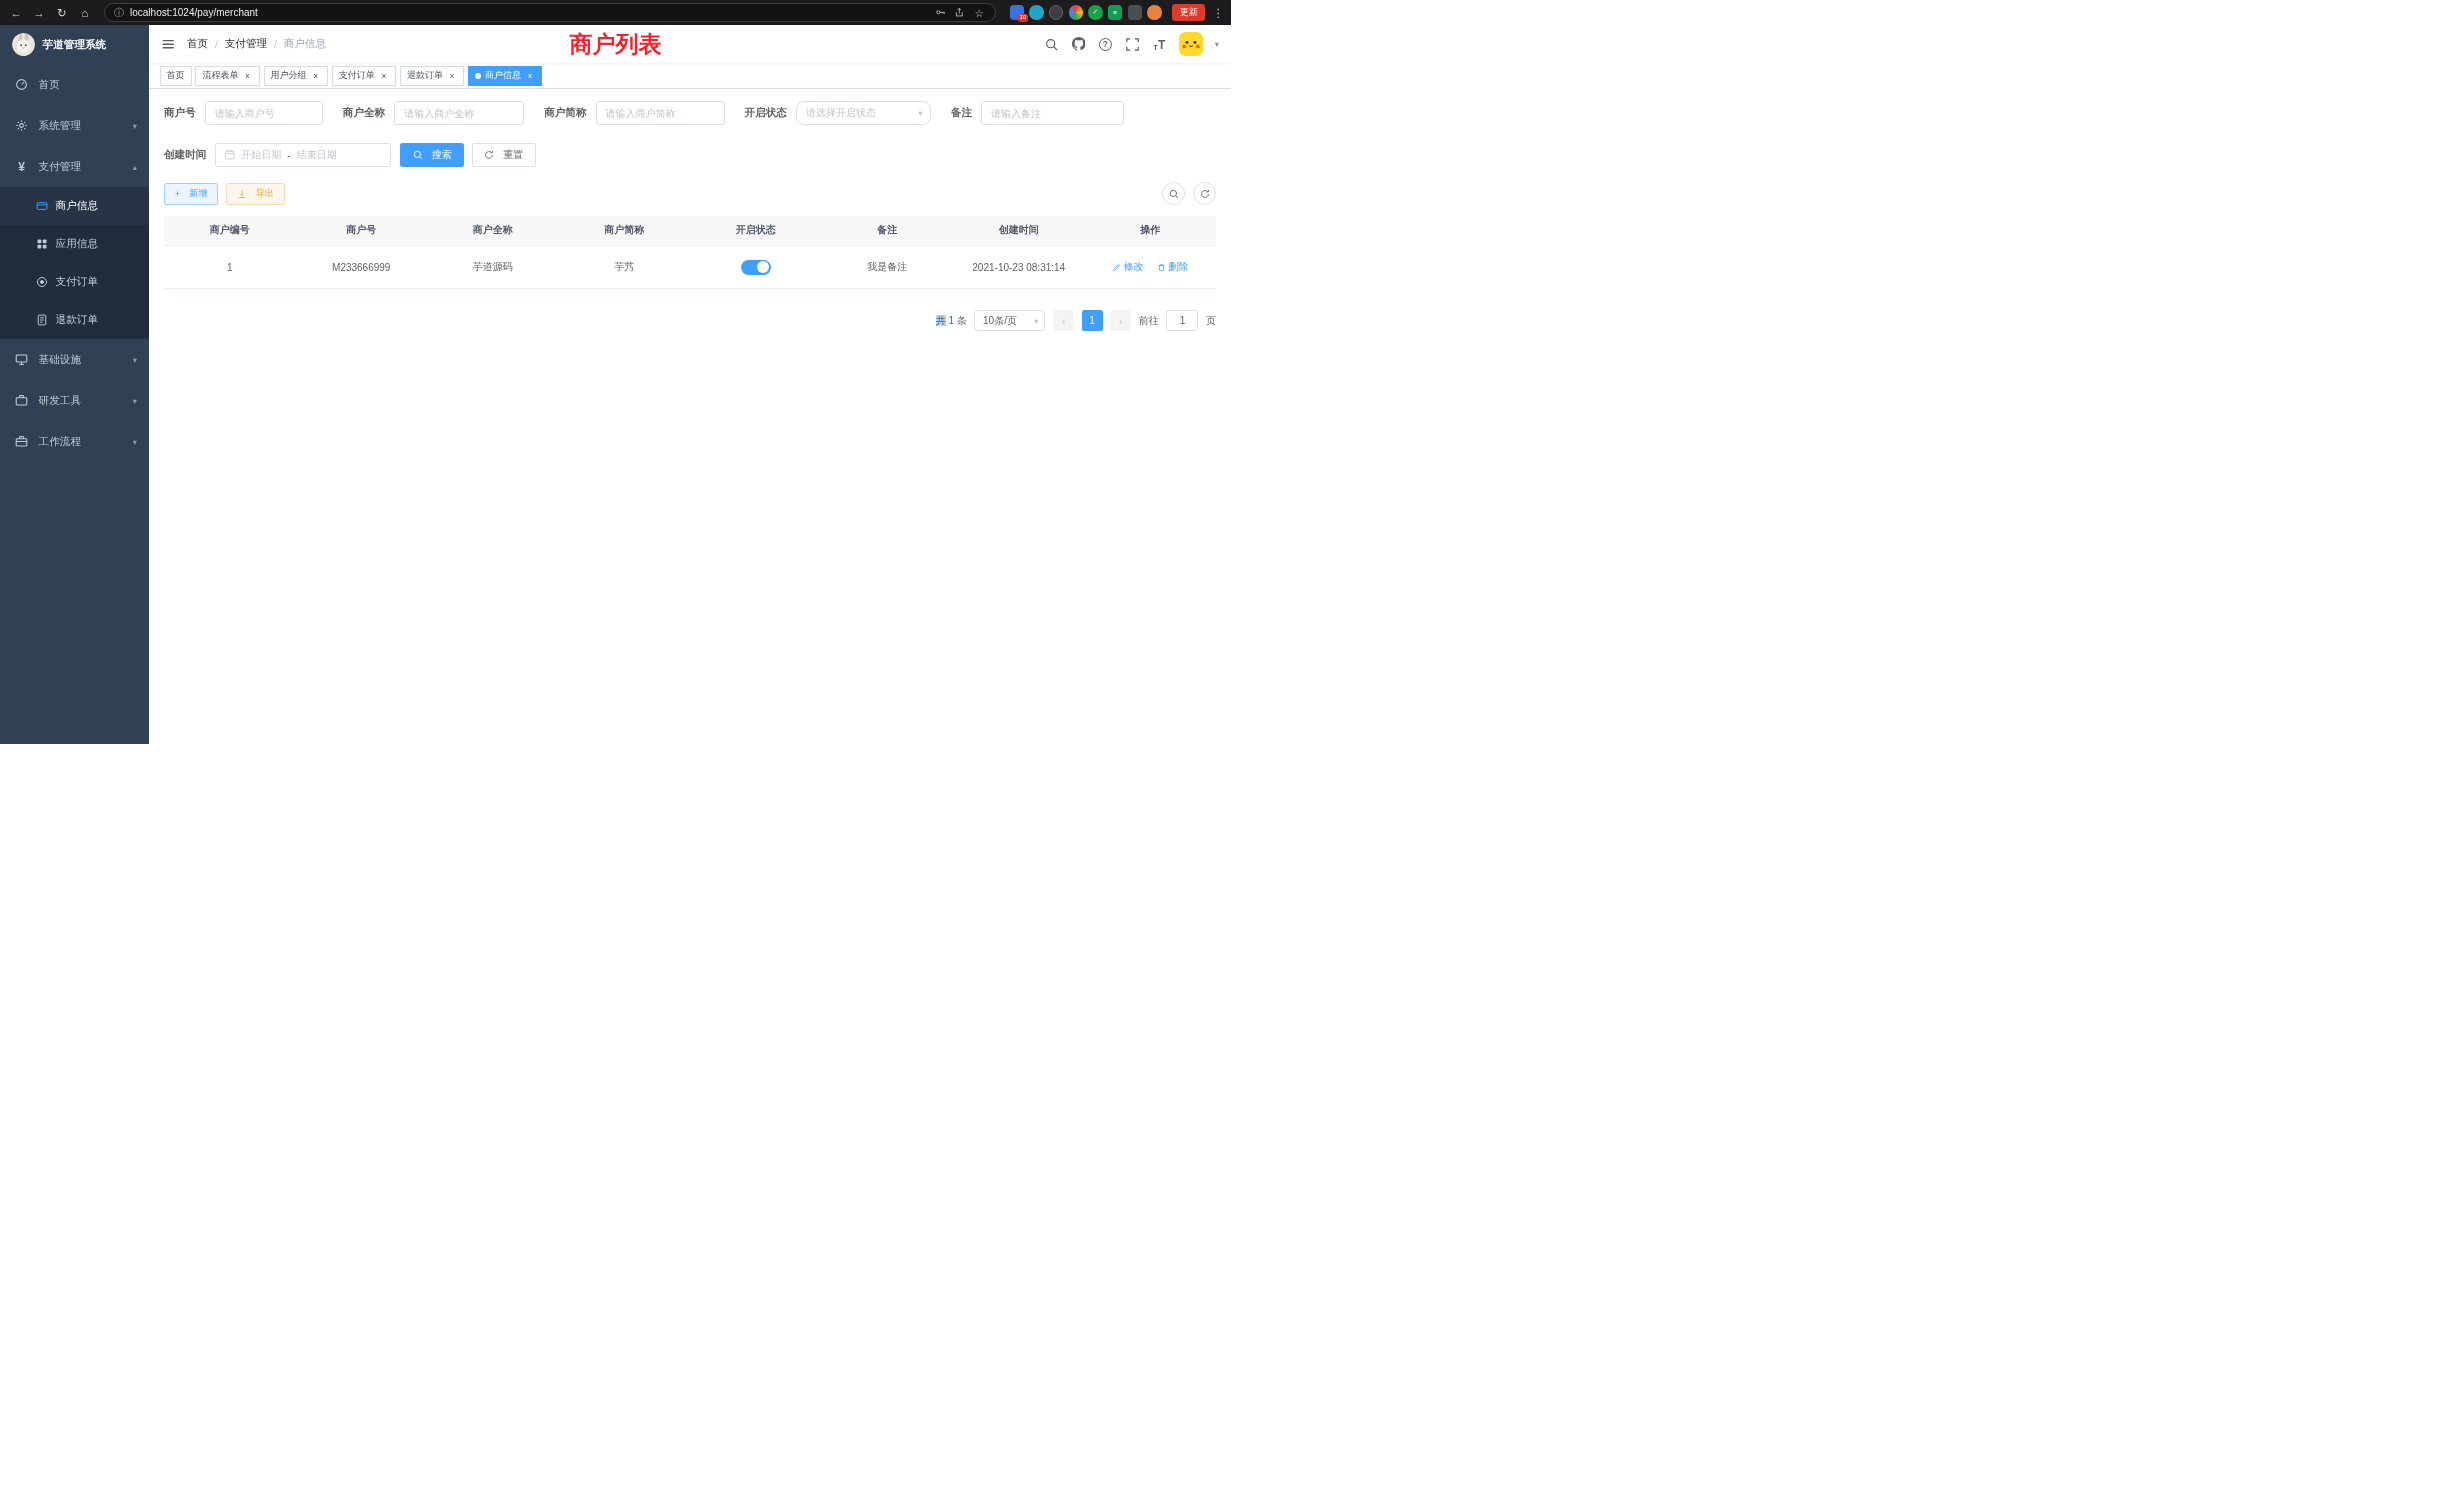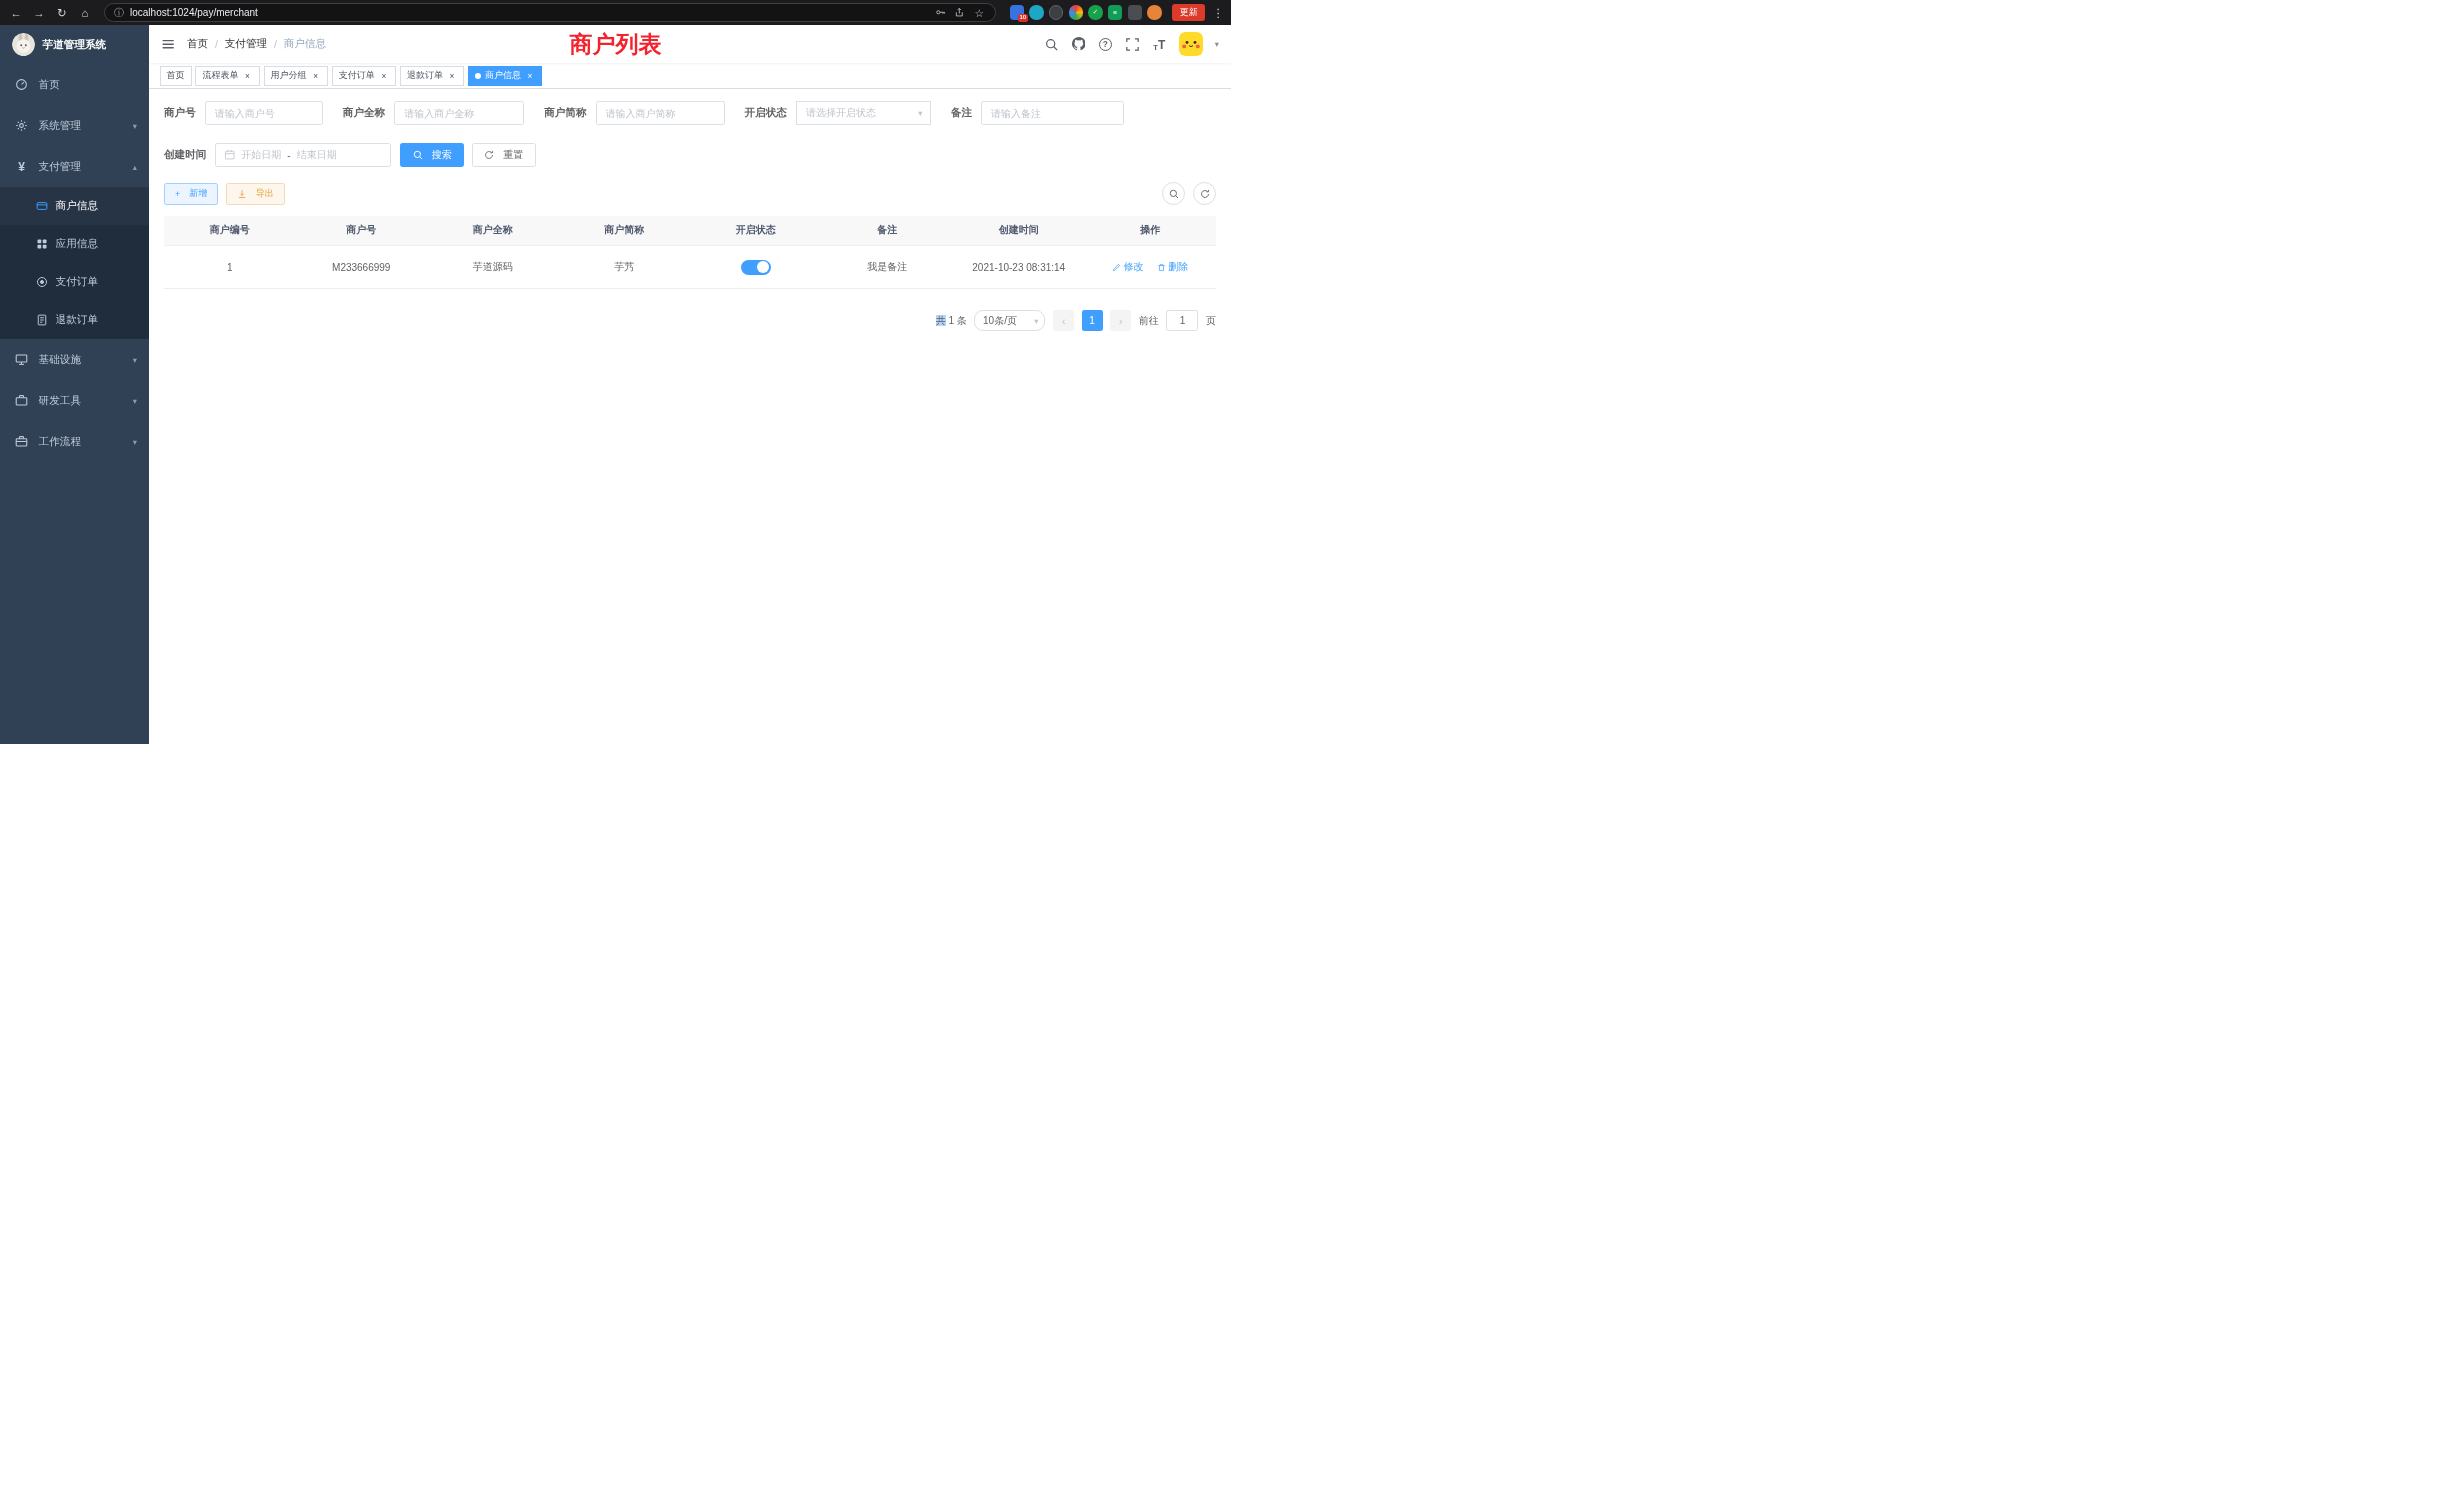--- a/index.html
+++ b/index.html
@@ -73,21 +73,21 @@
 
   
   .content { flex:1; padding:12px 15px; background:#fff; }
   .form-row { display:flex; align-items:center; }
   .form-row + .form-row { margin-top:18px; }
   .fitem { display:flex; align-items:center; margin-right:20px; }
   .flabel { font-size:10.6px; font-weight:700; color:#606266; padding-right:9px; white-space:nowrap; }
   .el-input { height:24px; border:0.8px solid #dcdfe6; border-radius:2.3px; padding:0 9px; font-size:10px; color:#606266;
               font-family:Liberation Serif, serif; outline:none; background:#fff; }
   .el-input::placeholder { color:#bfc4cc; }
-  .sel-box { height:24px; border:0.8px solid #dcdfe6; border-radius:0; padding:0 7.6px 0 9px; display:flex; align-items:center;
+  .sel-box { height:24px; border:0.8px solid #dcdfe6; border-radius:8px; padding:0 7.6px 0 9px; display:flex; align-items:center;
              justify-content:space-between; font-size:10px; color:#bfc4cc; background:#fff; cursor:pointer;text-align:center; }
   .sel-box .sv { color:#c0c4cc; font-size:8.3px; margin-left:6px; }
   .daterange { width:176px; height:24px; border:0.8px solid #dcdfe6; border-radius:2.3px; display:flex; align-items:center;
                padding:0 7.6px; gap:6px; font-size:10px; color:#bfc4cc; background:#fff; cursor:pointer; }
   .daterange .cal { width:11.4px; height:11.4px; color:#c0c4cc; flex:none; }
   .daterange .dsep { color:#606266; }
   .btn { height:24px; border-radius:2.3px; font-size:10px; display:inline-flex; align-items:center; justify-content:center;
          gap:9px; padding:0 11.4px; cursor:pointer; border:0.8px solid transparent; font-family:inherit; white-space:nowrap; }
   .btn-primary { background:#409eff; border-color:#409eff; color:#fff; }
   .btn-default { background:#fff; border-color:#dcdfe6; color:#606266; }
@@ -110,21 +110,21 @@
   .switch { width:30px; height:15px; background:#409eff; border-radius:7.6px; position:relative; display:inline-block; cursor:pointer; vertical-align:middle; }
   .switch::after { content:""; position:absolute; top:1.5px; right:1.5px; width:12px; height:12px; border-radius:50%; background:#fff; }
   .op-link { color:#409eff; font-size:10px; display:inline-flex; align-items:center; gap:2.3px; cursor:pointer; }
   .op-link + .op-link { margin-left:10.6px; }
   .op-link svg { width:9px; height:9px; }
 
   
   .pagination { display:flex; align-items:center; justify-content:flex-end; gap:7.6px; margin-top:21px;
                 font-size:10px; color:#606266; }
   .total .hl { background:#b3d4fc; }
-  .size-sel { width:71px; height:21px; border:0.8px solid #dcdfe6; border-radius:9px; display:flex; align-items:center;
+  .size-sel { width:71px; height:21px; border:0.8px solid #dcdfe6; border-radius:4px; display:flex; align-items:center;
               justify-content:space-between; padding:0 6px 0 7.6px; font-size:10px; color:#606266; cursor:pointer; background:#fff; }
   .size-sel .sv { color:#c0c4cc; font-size:8.3px; }
   .pg-btn { width:21px; height:21px; border-radius:2.3px; background:#f4f4f5; display:flex; align-items:center;
             justify-content:center; color:#c0c4cc; font-size:11.4px; cursor:pointer; }
   .pg-num { width:21px; height:21px; border-radius:2.3px; background:#409eff; color:#fff; font-size:10px;
             display:flex; align-items:center; justify-content:center; cursor:pointer; }
   .goto-input { width:32px; height:21px; border:0.8px solid #dcdfe6; border-radius:2.3px; text-align:center;
                 font-size:10px; color:#606266; outline:none; font-family:inherit; }
 
   

